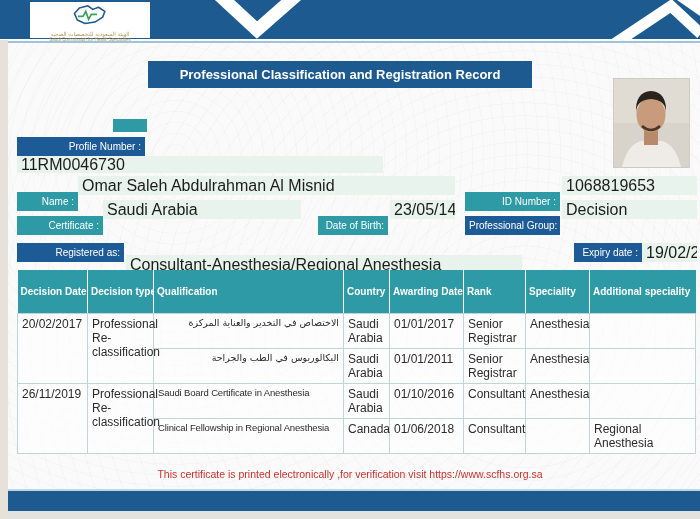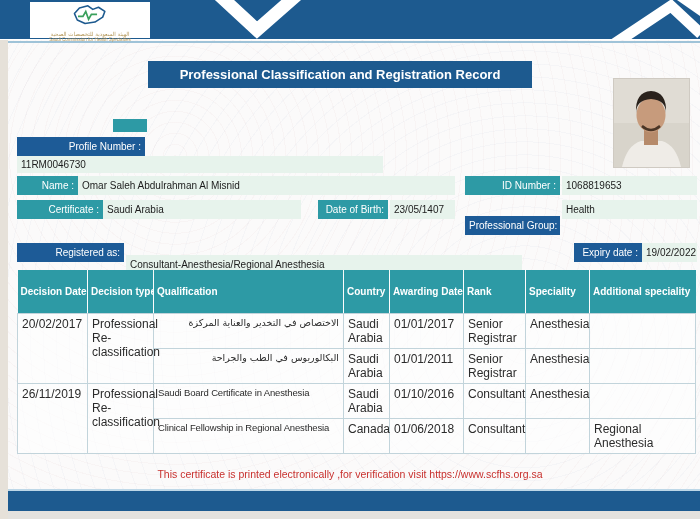--- a/index.html
+++ b/index.html
@@ -23,22 +23,22 @@
   
   .title-box{left:148px;top:61px;width:384px;height:27px;background:#1d5a8f;color:#ffffff;
     font-weight:bold;font-size:13px;line-height:27px;text-align:center;}
   
   .photo{left:613px;top:78px;width:77px;height:90px;border:1px solid #cfcac2;}
   
   .accent-box{left:113px;top:119px;width:34px;height:13px;background:#2d9aa5;}
   
   .lbl{color:#ffffff;font-size:10px;line-height:19px;height:19px;padding:0 4px;white-space:nowrap;overflow:hidden;text-align:right;}
   .blue{background:#1d5b97;}
-  .teal{background:#2d9aa5;}
-  .val{background:#e7f3ec;color:#1c1c1c;font-size:10px;line-height:19px;height:19px;padding:0 4px;white-space:nowrap;overflow:hidden;}
+  .teal{background:#2d9aa5;margin-top:16px;}
+  .val{background:#e7f3ec;color:#1c1c1c;font-size:16px;line-height:19px;height:19px;padding:0 4px;white-space:nowrap;overflow:hidden;}
   .val.short{line-height:17px;height:17px;}
   
   .reg-table{left:17px;top:270px;width:678px;}
   table{border-collapse:collapse;table-layout:fixed;width:678px;}
   th{background:#2d9aa5;color:#ffffff;font-size:10px;font-weight:bold;text-align:left;
      padding:16px 3px;height:22px;box-sizing:border-box;white-space:nowrap;overflow:hidden;
      border-left:1px solid rgba(255,255,255,0.55);border-bottom:1px solid #c2d4db;}
   th:first-child{border-left:none;}
   td{background:rgba(255,255,255,0.6);color:#2b2b2b;font-size:12px;vertical-align:top;
      padding:3px 4px;box-sizing:border-box;border:1px solid #c2d4db;}
@@ -98,21 +98,21 @@
   <div class="abs lbl teal" style="left:17px;top:176px;width:61px;">Name :</div>
   <div class="abs val" style="left:78px;top:176px;width:377px;">Omar Saleh Abdulrahman Al Misnid</div>
   <div class="abs lbl teal" style="left:465px;top:176px;width:95px;">ID Number :</div>
   <div class="abs val" style="left:562px;top:176px;width:135px;">1068819653</div>
 
   <div class="abs lbl teal" style="left:17px;top:200px;width:86px;">Certificate :</div>
   <div class="abs val" style="left:103px;top:200px;width:198px;">Saudi Arabia</div>
   <div class="abs lbl teal" style="left:318px;top:200px;width:70px;">Date of Birth:</div>
   <div class="abs val" style="left:390px;top:200px;width:65px;">23/05/1407</div>
   <div class="abs lbl blue" style="left:465px;top:216px;width:95px;">Professional Group:</div>
-  <div class="abs val" style="left:562px;top:200px;width:135px;">Health</div>
+  <div class="abs val" style="left:562px;top:200px;width:135px;">Decision</div>
 
   <div class="abs lbl blue" style="left:17px;top:243px;width:107px;">Registered as:</div>
   <div class="abs val" style="left:126px;top:255px;width:396px;">Consultant-Anesthesia/Regional Anesthesia</div>
   <div class="abs lbl blue" style="left:574px;top:243px;width:68px;">Expiry date :</div>
   <div class="abs val" style="left:642px;top:243px;width:55px;">19/02/2022</div>
 
   <div class="abs reg-table">
     <table>
       <colgroup>
         <col style="width:70px">

